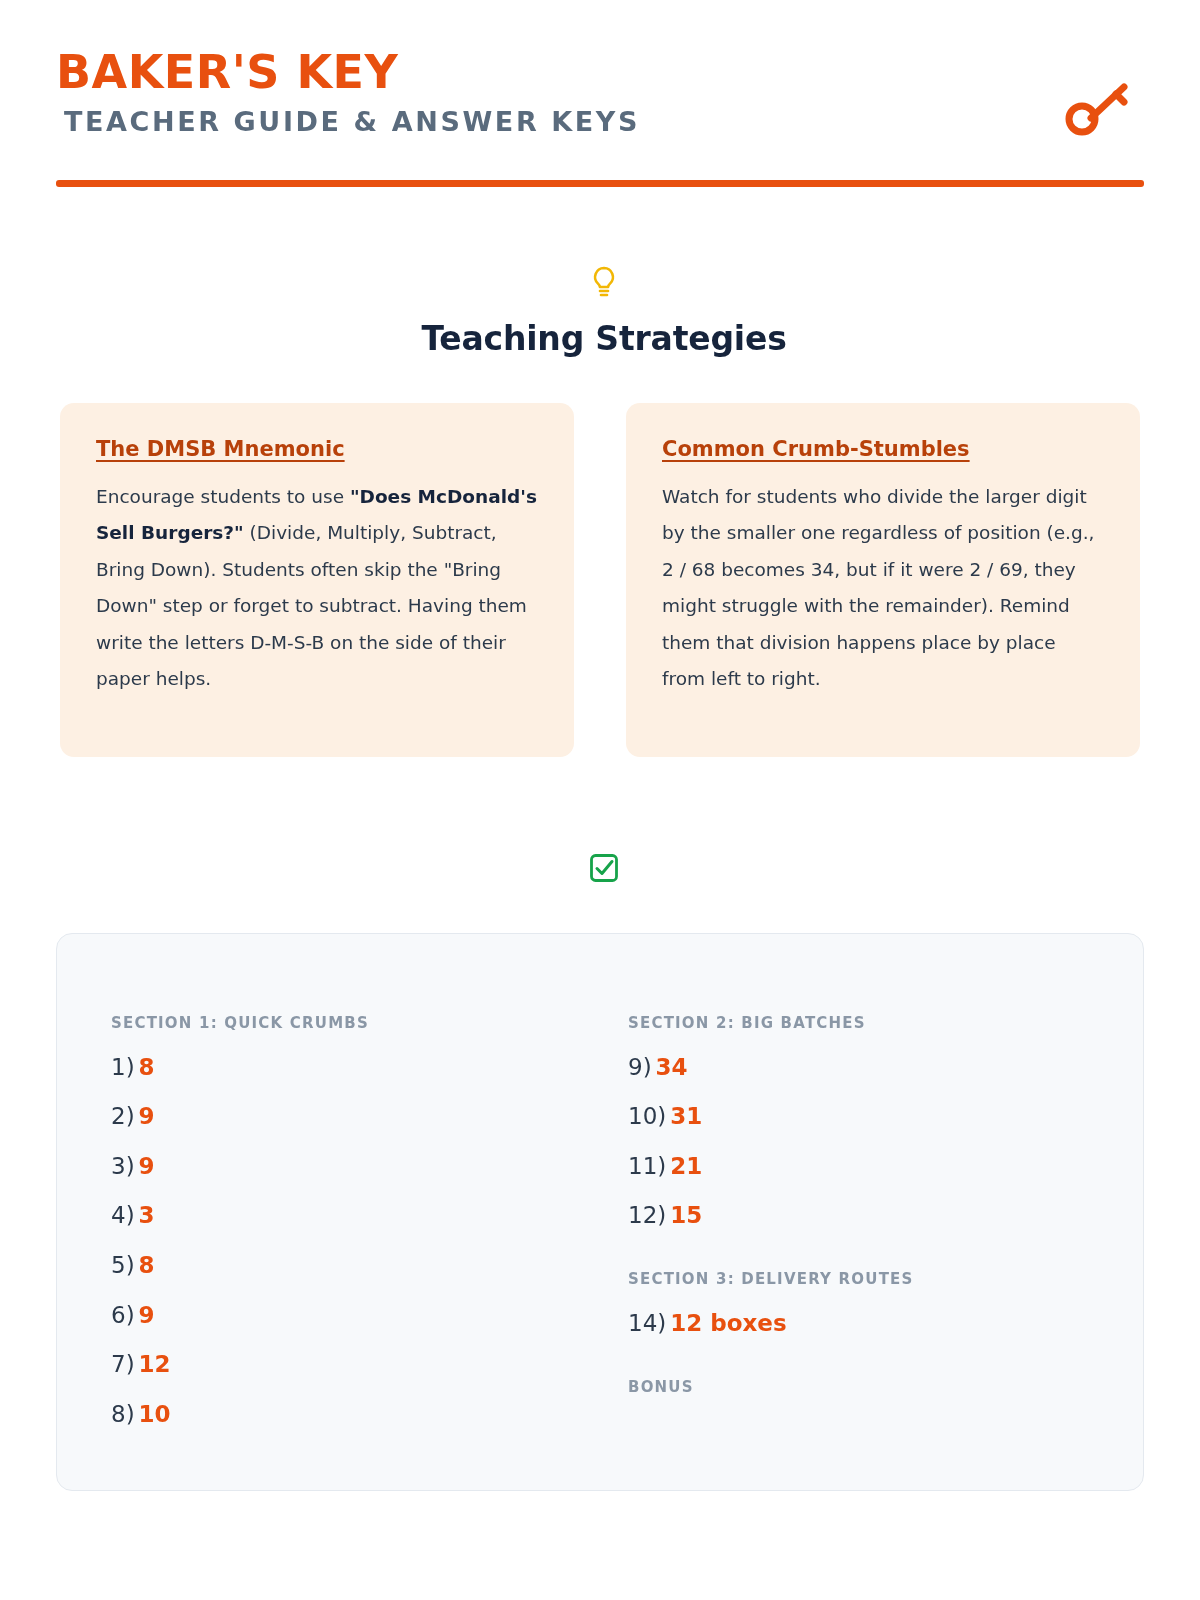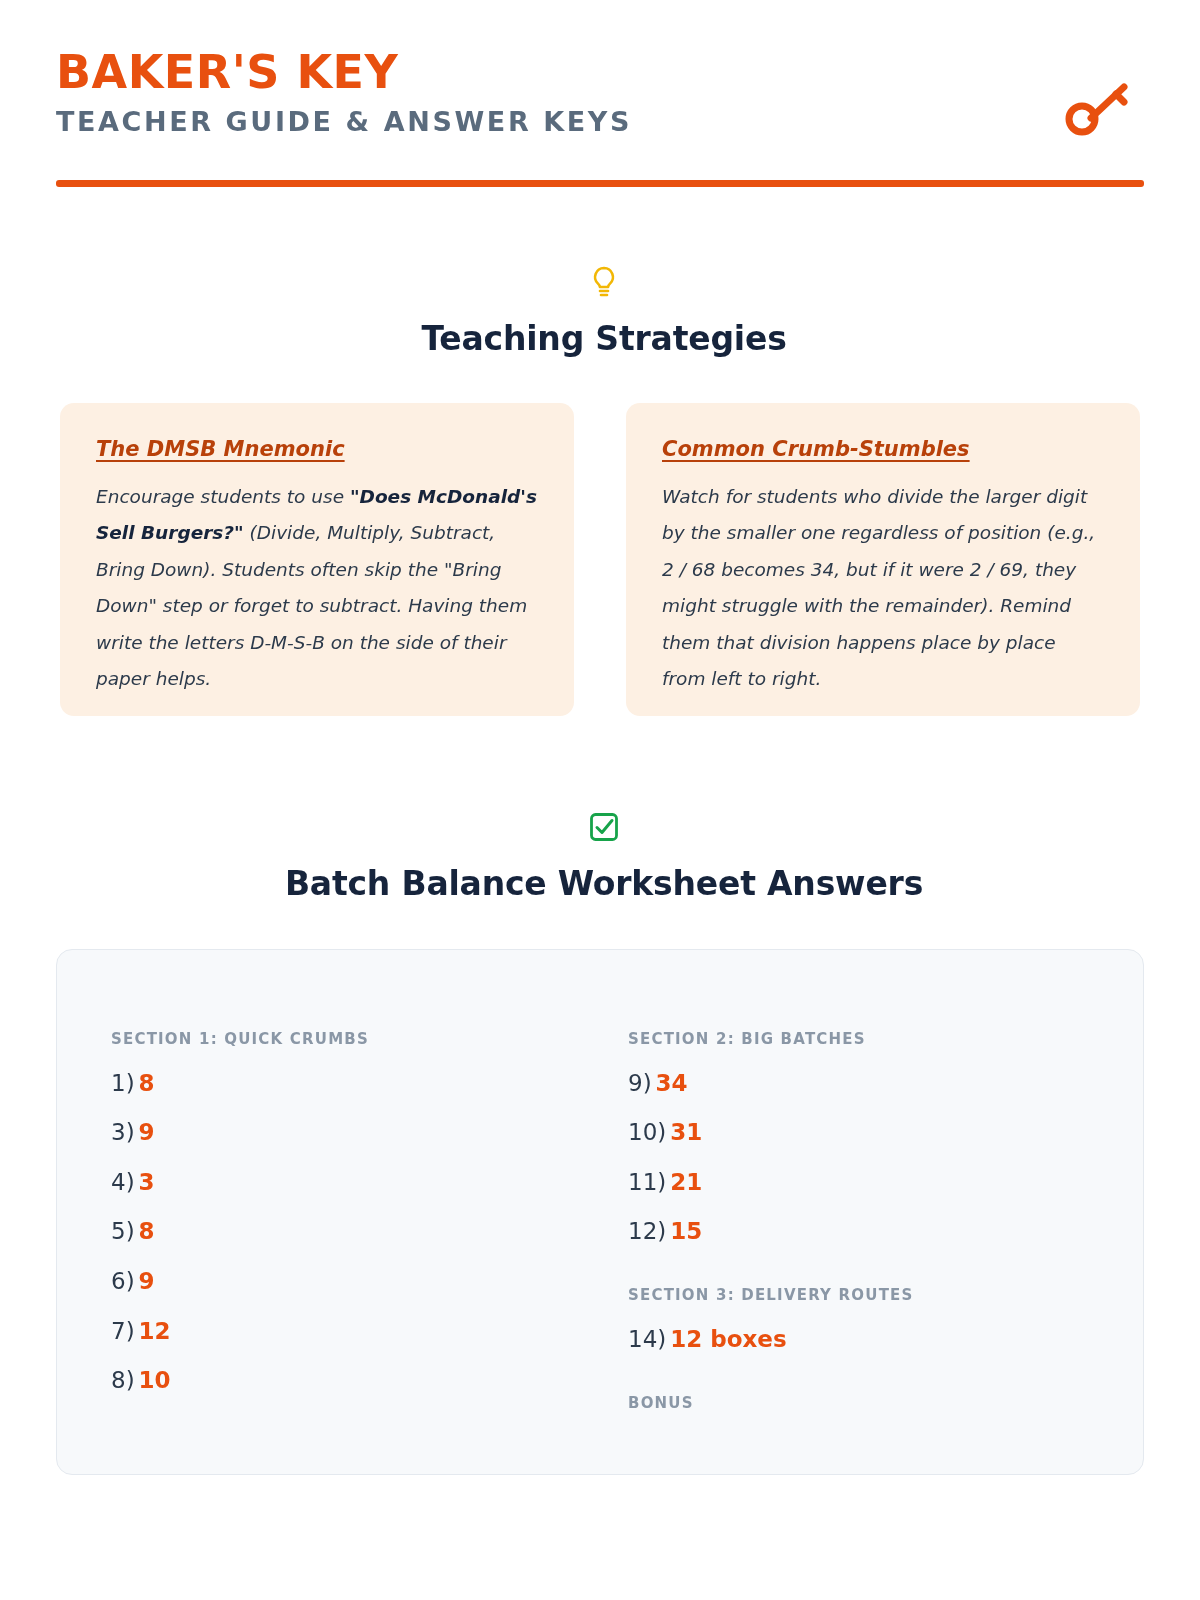--- a/index.html
+++ b/index.html
@@ -32,20 +32,21 @@
     color: #E8500F;
     letter-spacing: 0.5px;
     line-height: 1.05;
   }
   .brand-sub {
     margin-top: 10px;
     font-size: 27px;
     font-weight: 600;
     color: #5A6B7D;
     letter-spacing: 2.6px;
+    margin-left: 8px;
   }
   .key-icon {
     margin-top: 34px;
     margin-right: 14px;
   }
   .rule {
     margin-top: 38px;
     height: 7px;
     background: #E8500F;
     border-radius: 3px;
@@ -78,22 +79,21 @@
   .cards {
     margin-top: 45px;
     display: grid;
     grid-template-columns: 1fr 1fr;
     gap: 52px;
     padding: 0 4px;
   }
   .card {
     background: #FDF0E3;
     border-radius: 14px;
-    padding: 34px 36px 18px 36px;
-    font-style: italic;
+    padding: 34px 36px 59px 36px;
   }
   .card-title {
     font-size: 21px;
     font-weight: 700;
     color: #B8410A;
     text-decoration: underline;
     text-underline-offset: 4px;
     margin-bottom: 18px;
   }
   .card-body {
@@ -182,29 +182,29 @@
     </div>
   </div>
 
   <div class="section-head" id="answers-head">
     <span class="sh-icon">
       <svg width="30" height="30" viewBox="0 0 30 30" aria-hidden="true">
         <rect x="2.5" y="2.5" width="25" height="25" rx="4" fill="none" stroke="#17A34A" stroke-width="2.8"></rect>
         <path d="M8 15.5 L13 20.5 L23 8.5" fill="none" stroke="#17A34A" stroke-width="3" stroke-linecap="round" stroke-linejoin="round"></path>
       </svg>
     </span>
-    <span class="sh-text">Batch Balance Worksheet Answers</span>
   </div>
 
   <div class="answers-panel">
 
     <div>
       <div class="col-label">SECTION 1: QUICK CRUMBS</div>
       <ul class="ans-list">
         <li class="ans-item"><span class="num">1)</span><span class="val">8</span></li>
+        <li class="ans-item"><span class="num">2)</span><span class="val">9</span></li>
         <li class="ans-item"><span class="num">3)</span><span class="val">9</span></li>
         <li class="ans-item"><span class="num">4)</span><span class="val">3</span></li>
         <li class="ans-item"><span class="num">5)</span><span class="val">8</span></li>
         <li class="ans-item"><span class="num">6)</span><span class="val">9</span></li>
         <li class="ans-item"><span class="num">7)</span><span class="val">12</span></li>
         <li class="ans-item"><span class="num">8)</span><span class="val">10</span></li>
       </ul>
     </div>
 
     <div>

